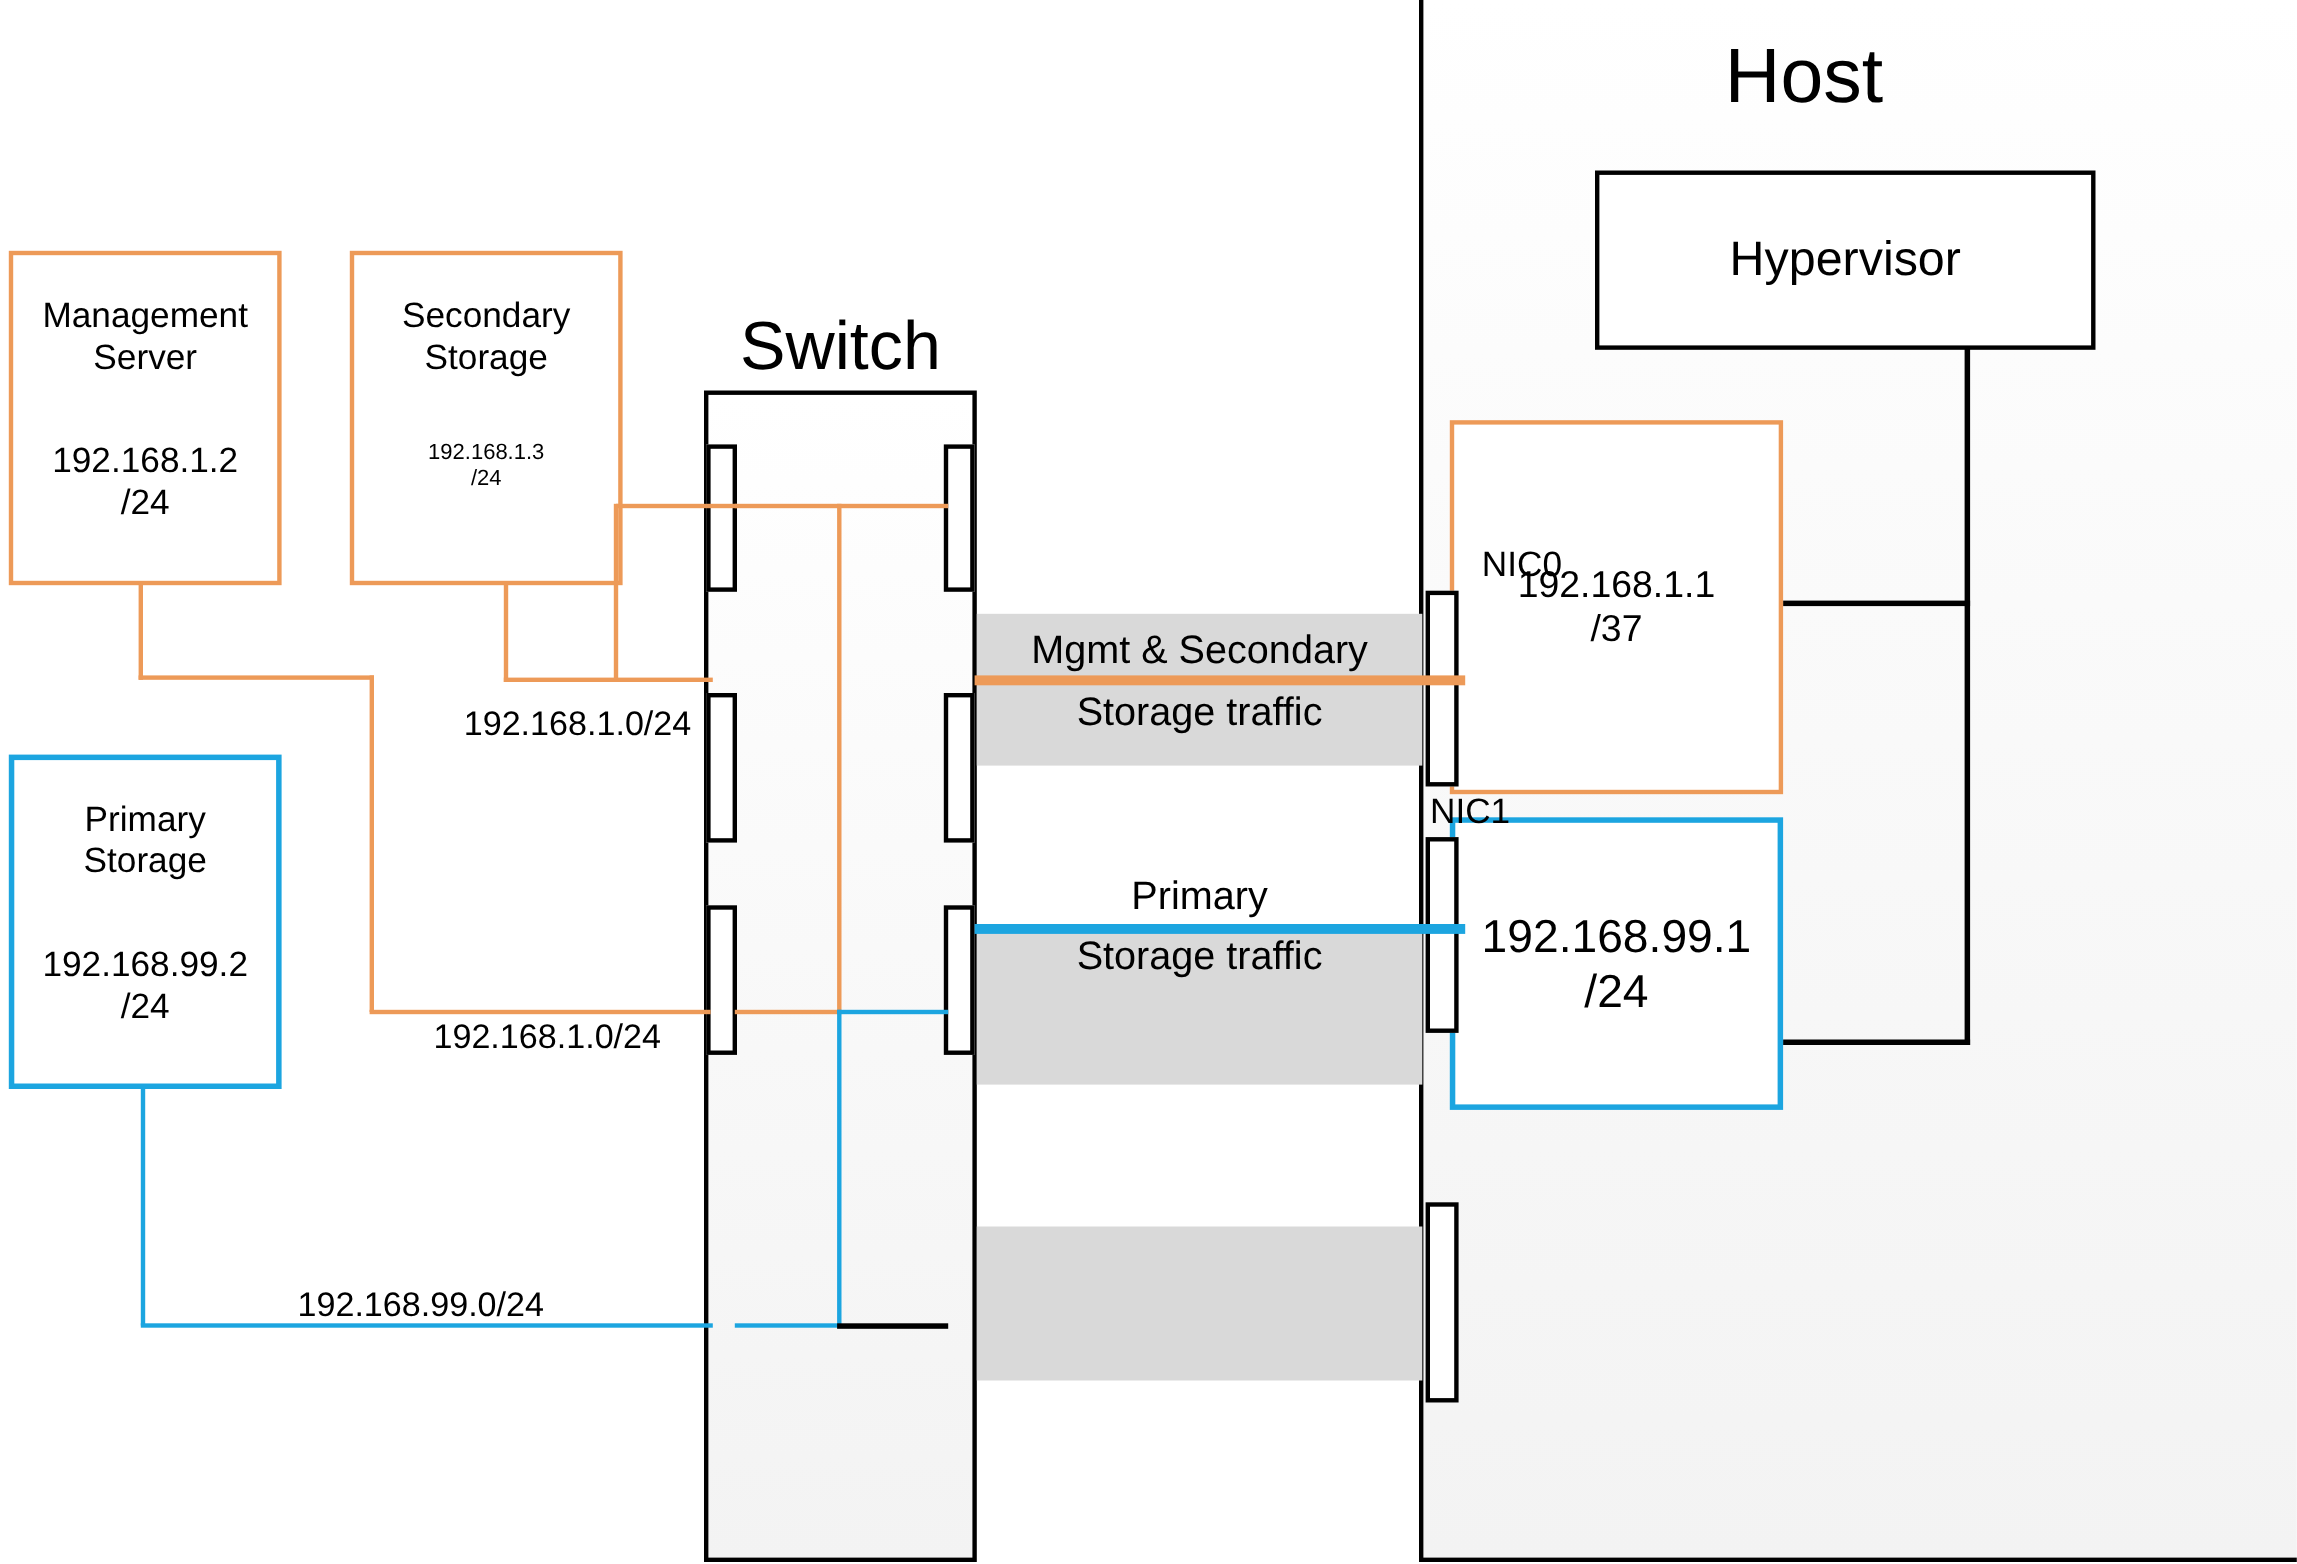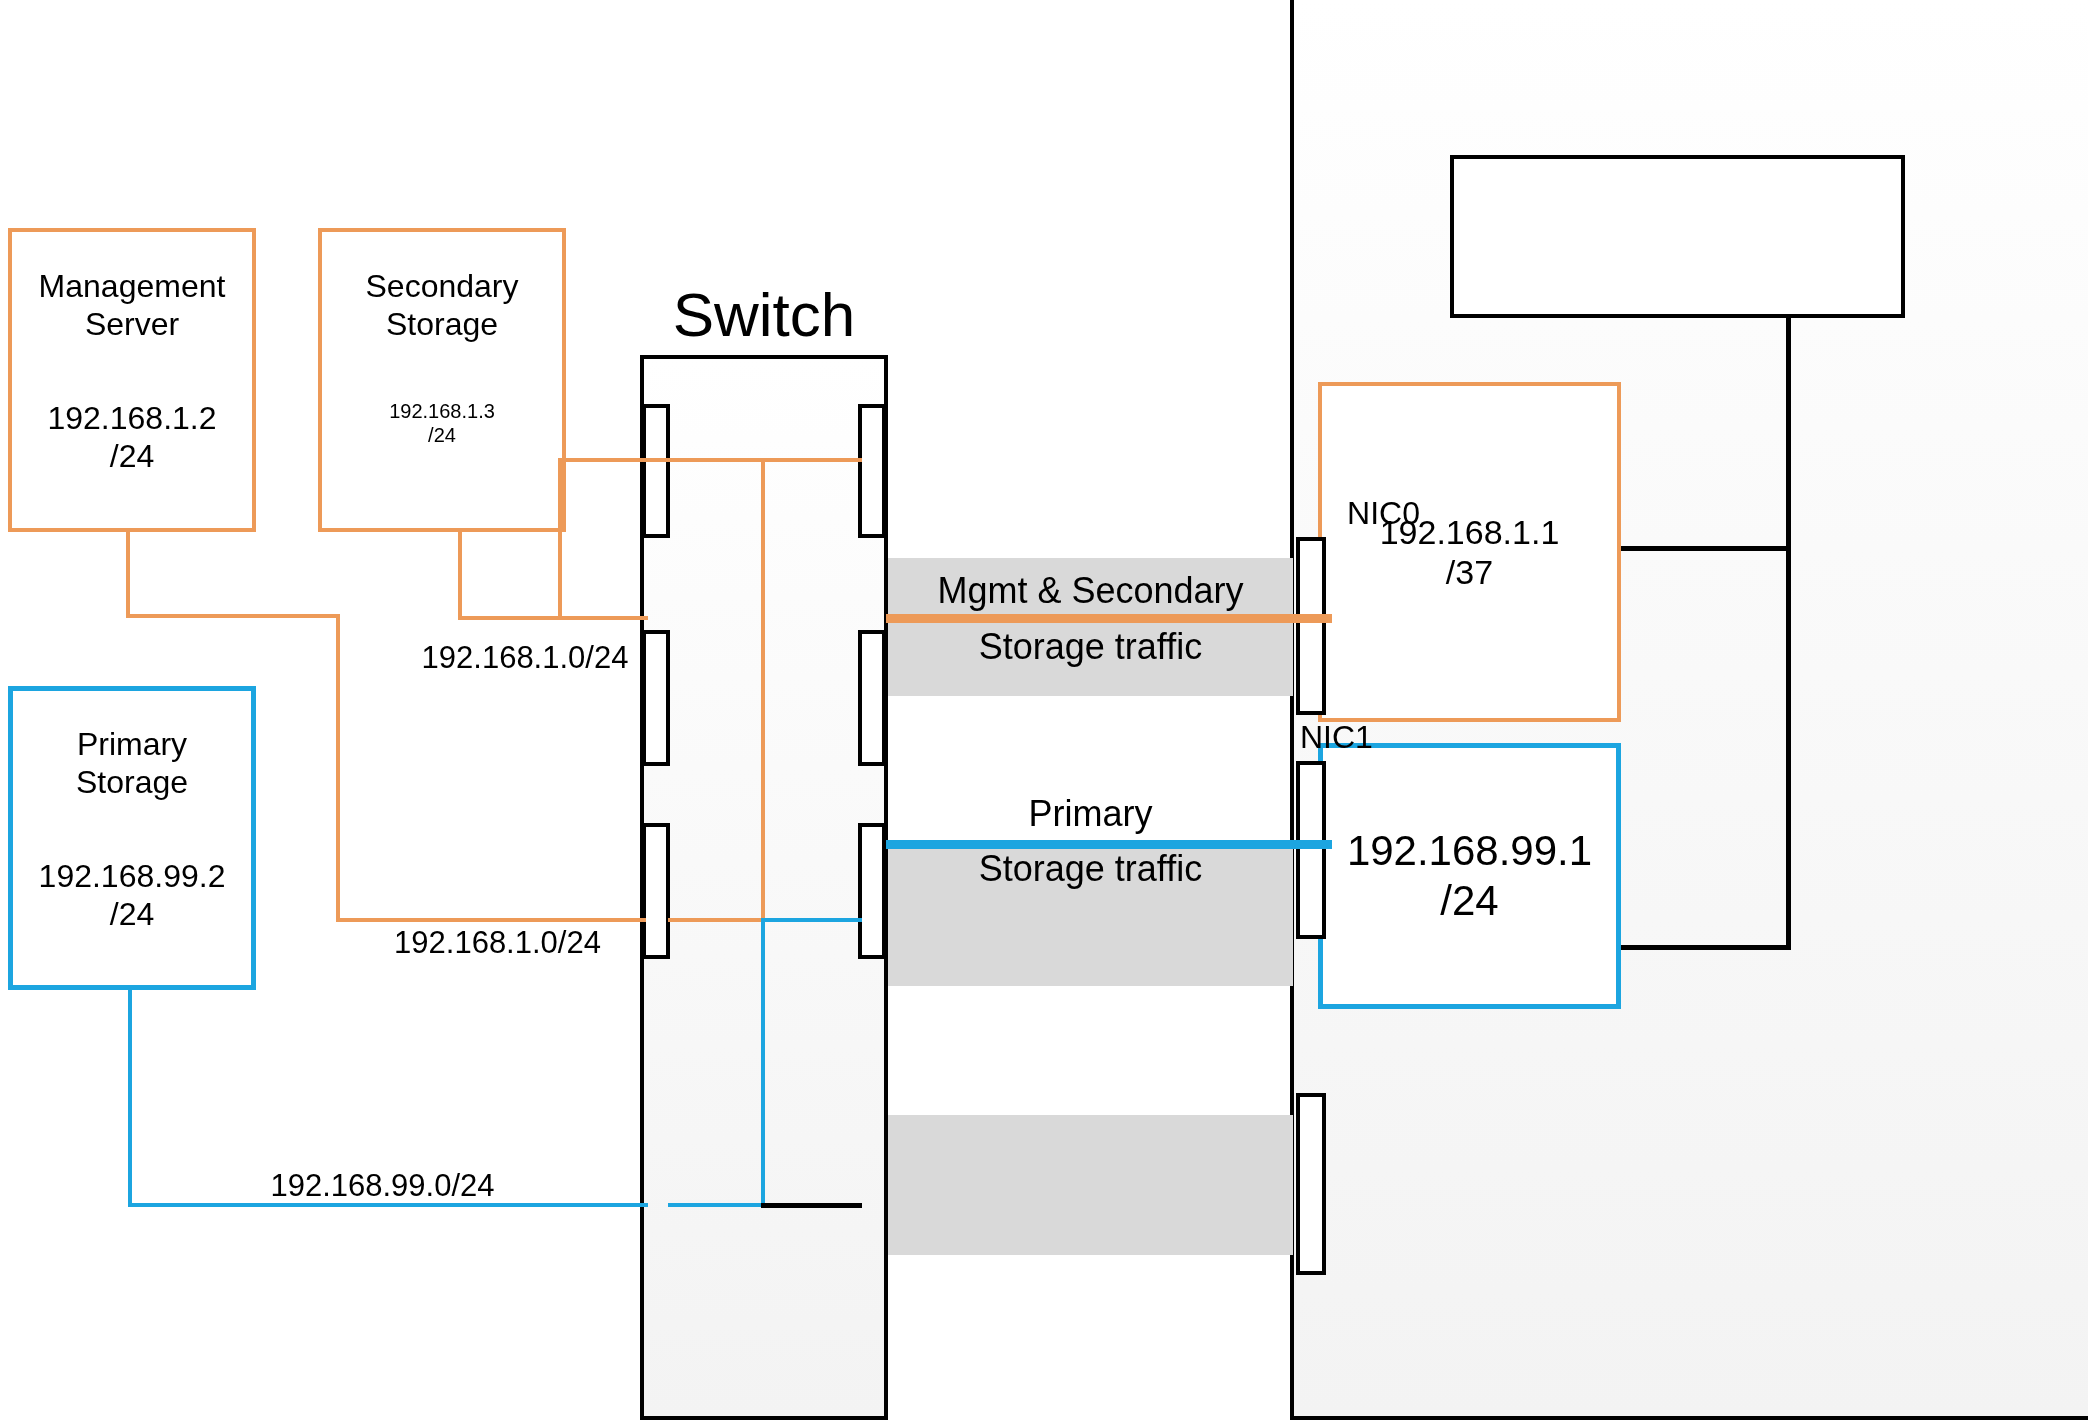--- a/index.html
+++ b/index.html
@@ -58,22 +58,24 @@
 
   <div class="w h-or" style="left:668px;top:458px;width:194px;"></div>
   <div class="w v-or" style="left:761px;top:458px;height:464px;"></div>
   <div class="w h-or" style="left:668px;top:918px;width:95px;"></div>
   <div class="w h-bl" style="left:761px;top:918px;width:101px;"></div>
   <div class="w v-bl" style="left:761px;top:918px;height:288px;"></div>
   <div class="w h-bl" style="left:668px;top:1203px;width:95px;"></div>
   <div class="w h-bk" style="left:761px;top:1203px;width:101px;"></div>
 
   <div class="panel" style="left:1290px;top:0px;width:798px;height:1420px;border-top:none;border-right:none;"></div>
+  <div class="t lbl-big" style="left:1400px;top:28px;width:480px;font-size:70px;">Host</div>
 
   <div class="box bx-black" style="left:1450px;top:155px;width:455px;height:163px;"></div>
+  <div class="t lbl-mid" style="left:1450px;top:210px;width:455px;">Hypervisor</div>
 
   <div class="w v-bk" style="left:1786px;top:316px;height:634px;"></div>
   <div class="w h-bk" style="left:1620px;top:546px;width:171px;"></div>
   <div class="w h-bk" style="left:1620px;top:945px;width:171px;"></div>
 
   <div class="box bx-orange" style="left:1318px;top:382px;width:303px;height:340px;"></div>
   <div class="t ip" style="left:1318px;top:512px;width:303px;font-size:34px;">192.168.1.1
 /37</div>
 
   <div class="box bx-blue" style="left:1318px;top:743px;width:303px;height:266px;"></div>

